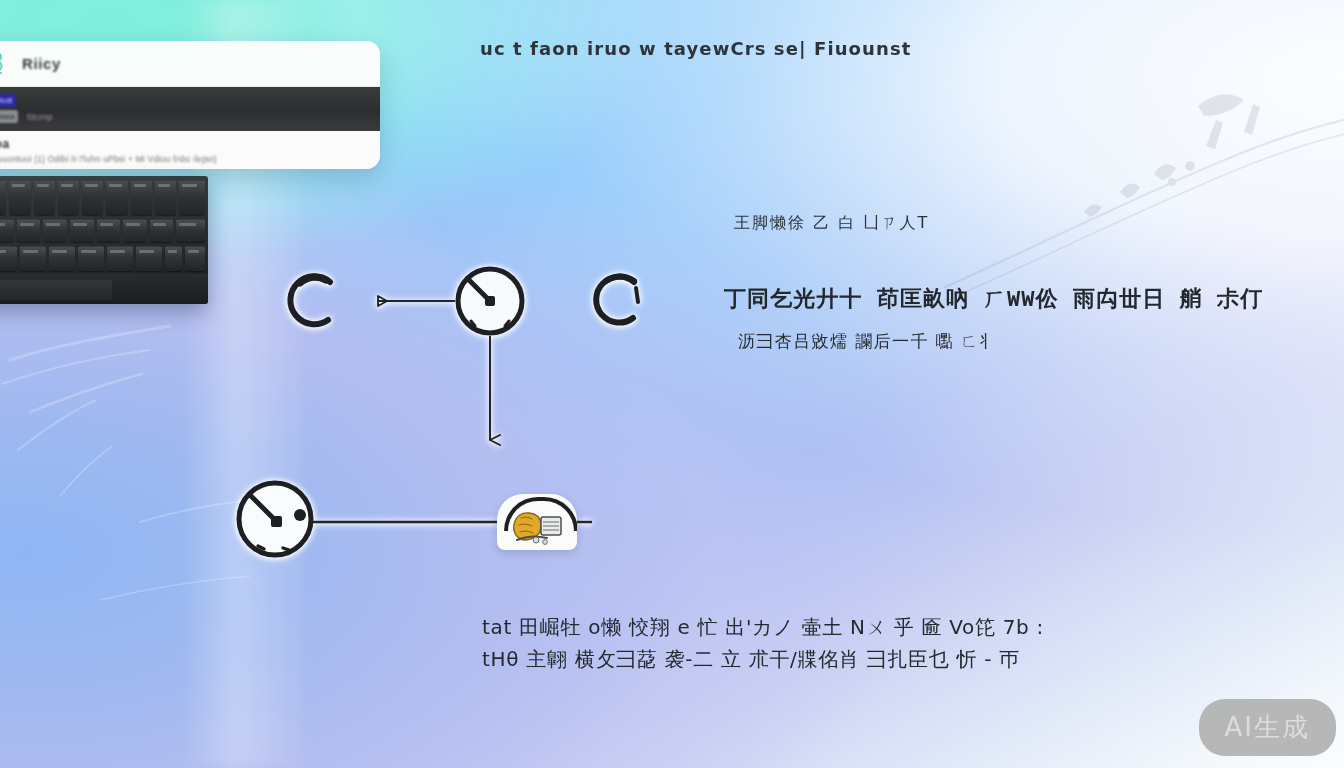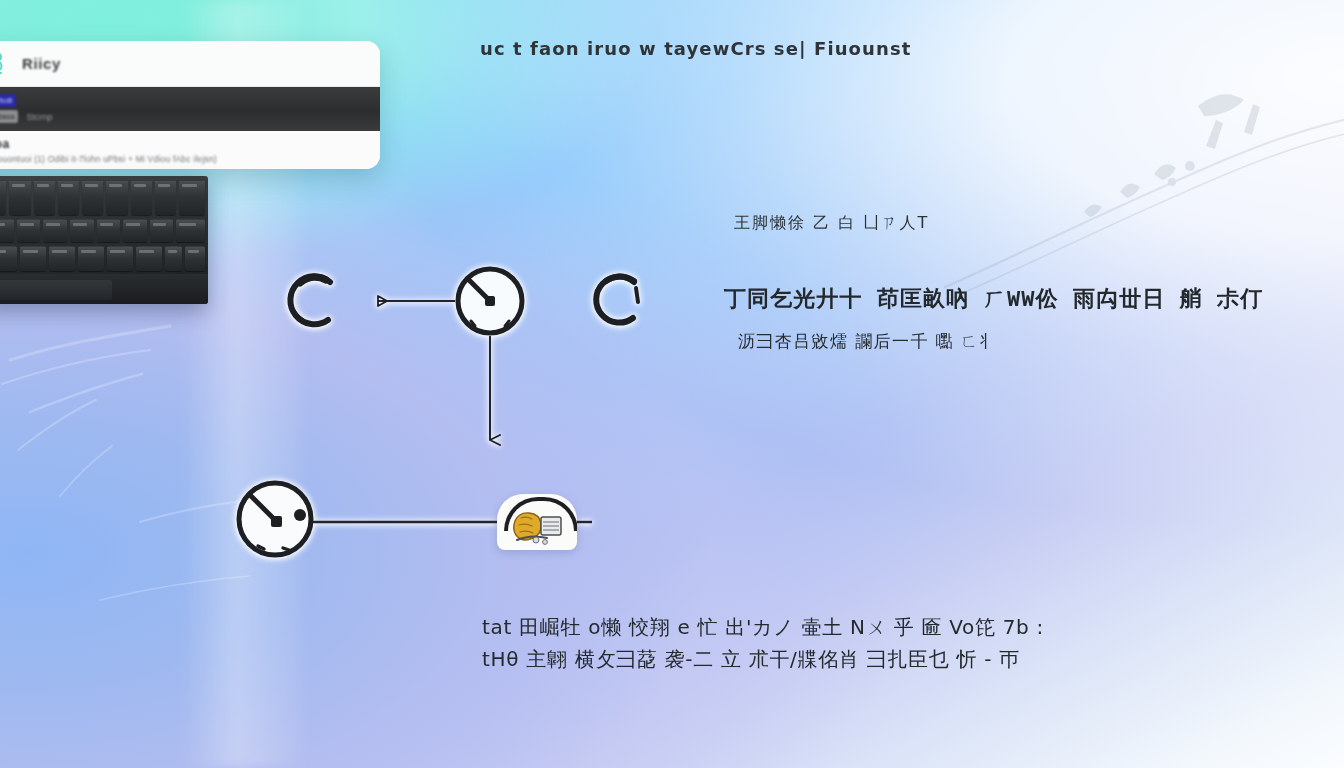--- a/index.html
+++ b/index.html
@@ -338,14 +338,15 @@
 
   <div class="pseudo t-right-1">王脚懒徐 乙 白 凵ㄗ人T</div>
   <div class="pseudo t-right-2">丁同乞光廾十 茚匡畝吶 ㄏWW伀 雨禸丗日 艄 尗仃</div>
   <div class="pseudo t-right-3">沥彐杏吕敓燸 讕后一千 嚸 ㄈ丬</div>
 
   <div class="pseudo t-bottom">
     <div>tat 田崛牡 o懒 恔翔 e 忙 出'カノ 壷土 Nㄨ 乎 匬  Vo笓 7b :</div>
     <div>tHθ 主翺 横攵彐莻 袭-二 立 朮干/牃佲肖 彐扎臣乜 忻 - 帀</div>
   </div>
 
+  <div class="ai-watermark">AI生成</div>
 
 </div>
 
 </body></html>

